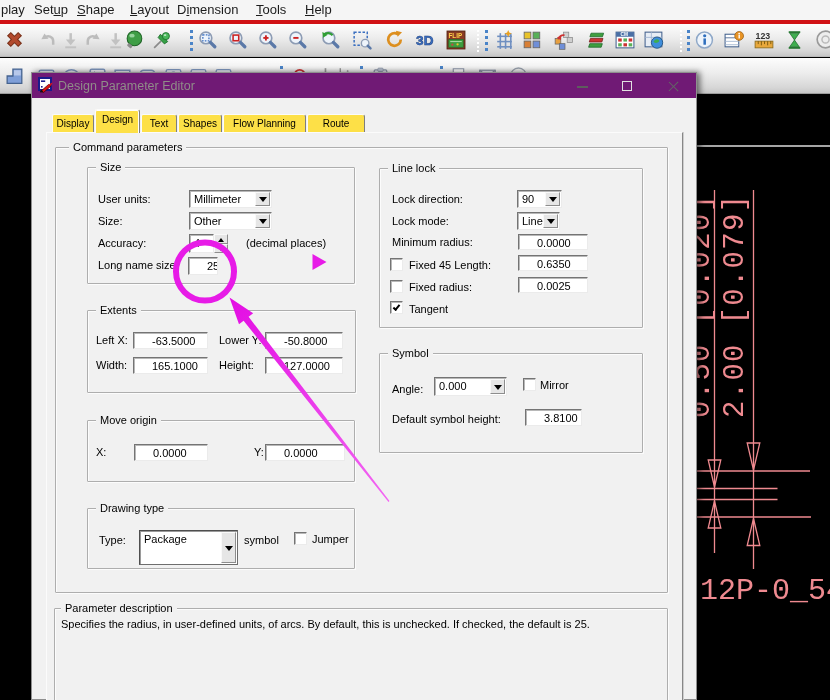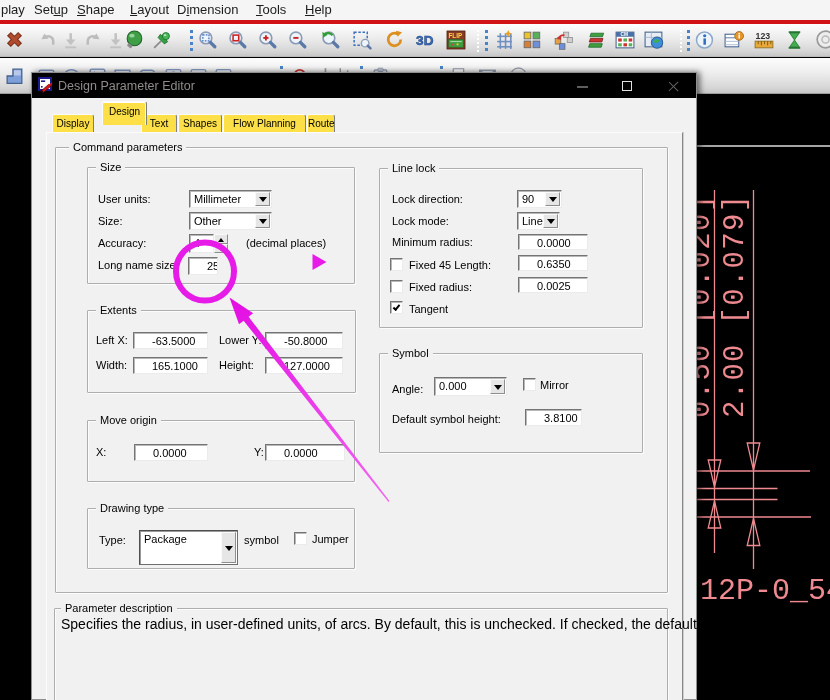--- a/index.html
+++ b/index.html
@@ -24,36 +24,36 @@
   .tbsep-white{position:absolute;width:2px;height:24px;
       background:repeating-linear-gradient(to bottom,#ffffff 0 2px,rgba(0,0,0,0) 2px 4px);}
 
   
   .canvas{position:absolute;left:0;top:94px;width:830px;height:606px;background:#000;z-index:1;}
   .canvas-svg{position:absolute;left:0;top:0;z-index:4;}
 
   
   .dialog{position:absolute;left:31px;top:72px;width:666px;height:628px;background:#f1f1f1;
           border:1px solid #8f8f8f;z-index:20;box-shadow:3px 0 6px rgba(0,0,0,.55);}
-  .titlebar{position:absolute;left:0;top:0;width:100%;height:25px;background:#000000;}
+  .titlebar{position:absolute;left:0;top:0;width:100%;height:25px;background:#701a75;}
   .title-icon{position:absolute;left:6px;top:4px;width:17px;height:17px;}
   .title-text{position:absolute;left:26px;top:0;height:25px;line-height:26px;font-size:12.5px;color:#908c89;}
   .glyph-min{position:absolute;left:545px;top:13px;width:11px;height:2px;background:#5d5d5d;}
   .glyph-max{position:absolute;left:590px;top:8px;width:10px;height:10px;border:1.5px solid #e1e1e1;}
   .glyph-close{position:absolute;left:636px;top:7px;width:11px;height:11px;}
   .glyph-close:before,.glyph-close:after{content:"";position:absolute;left:5px;top:-0.5px;width:1.3px;height:13px;background:#616764;}
   .glyph-close:before{transform:rotate(45deg);}
   .glyph-close:after{transform:rotate(-45deg);}
 
   
   .tab{position:absolute;height:18px;top:41px;background:#fde047;z-index:2;
        border-left:1px solid #fbfbfb;border-top:1px solid #fbfbfb;border-right:1px solid #7e7e7e;
        border-radius:2px 3px 0 0;text-align:center;font-size:10px;color:#000;line-height:17px;}
-  .tab.sel{top:28px;height:24px;z-index:4;line-height:19px;
-       box-shadow:-1px 0 0 #fff inset, 0 1px 0 #fff inset;margin-left:7px;}
+  .tab.sel{top:36px;height:24px;z-index:4;line-height:19px;
+       box-shadow:-1px 0 0 #fff inset, 0 1px 0 #fff inset;}
   .tabpage{position:absolute;left:14px;top:59px;width:637px;height:569px;background:#f1f1f1;z-index:3;
        border-top:1px solid #fbfbfb;border-left:1px solid #fbfbfb;border-right:1px solid #878787;
        box-shadow:1px 0 0 #cdcdcd;}
 
   
   .group{position:absolute;z-index:5;border:1px solid #aeaeae;border-radius:1px;
          box-shadow:inset 1px 1px 0 #fcfcfc, 1px 1px 0 #fcfcfc;}
   .group > .glabel{position:absolute;top:-7px;left:8px;background:#f1f1f1;padding:0 4px;
          font-size:11px;line-height:13px;color:#000;white-space:pre;}
 
@@ -87,21 +87,21 @@
   .spin .sb.up .tri{margin:-4px 0 0 -3px;border-bottom:4px solid #000;}
   .spin .sb.dn .tri{margin:-1px 0 0 -3px;border-top:4px solid #000;}
 
   
   .check{position:absolute;z-index:6;width:13px;height:13px;background:#fff;border:1px solid;
          border-color:#747474 #ebebeb #ebebeb #747474;box-shadow:inset 1px 1px 0 #b8b8b8;}
   .check .tick{display:none;position:absolute;left:2px;top:2.5px;width:7px;height:4px;
          border-left:2px solid #000;border-bottom:2px solid #000;transform:rotate(-50deg);}
   .check.checked .tick{display:block;}
 
-  .desc-text{position:absolute;z-index:6;font-size:14px;line-height:13px;color:#000;white-space:pre;}
+  .desc-text{position:absolute;z-index:6;font-size:11px;line-height:13px;color:#000;white-space:pre;}
 
   .annot-svg{position:absolute;left:0;top:0;z-index:50;pointer-events:none;}
 </style>
 </head>
 <body>
 
 <div id="screen">
 
   <div class="menubar">
       <span class="mi" style="left: 1px;">play</span>
@@ -482,21 +482,21 @@
       <span class="glyph-max"></span>
       <span class="glyph-close"></span>
     </div>
 
     <div>
       <div class="tab" style="left:20px;width:42px;">Display</div>
       <div class="tab sel" style="left:63px;width:45px;">Design</div>
       <div class="tab" style="left:109px;width:36px;">Text</div>
       <div class="tab" style="left:146px;width:44px;">Shapes</div>
       <div class="tab" style="left:191px;width:83px;">Flow Planning</div>
-      <div class="tab" style="left:275px;width:28px;">Route</div>
+      <div class="tab" style="left:275px;width:58px;">Route</div>
     </div>
 
     <div class="tabpage"></div>
 
     <div class="group" style="left:23px;top:74px;width:613px;height:446px;">
       <span class="glabel" style="left:13px;">Command parameters</span>
     </div>
 
     <div class="group" style="left:55px;top:94px;width:268px;height:117px;">
       <span class="glabel">Size</span>

